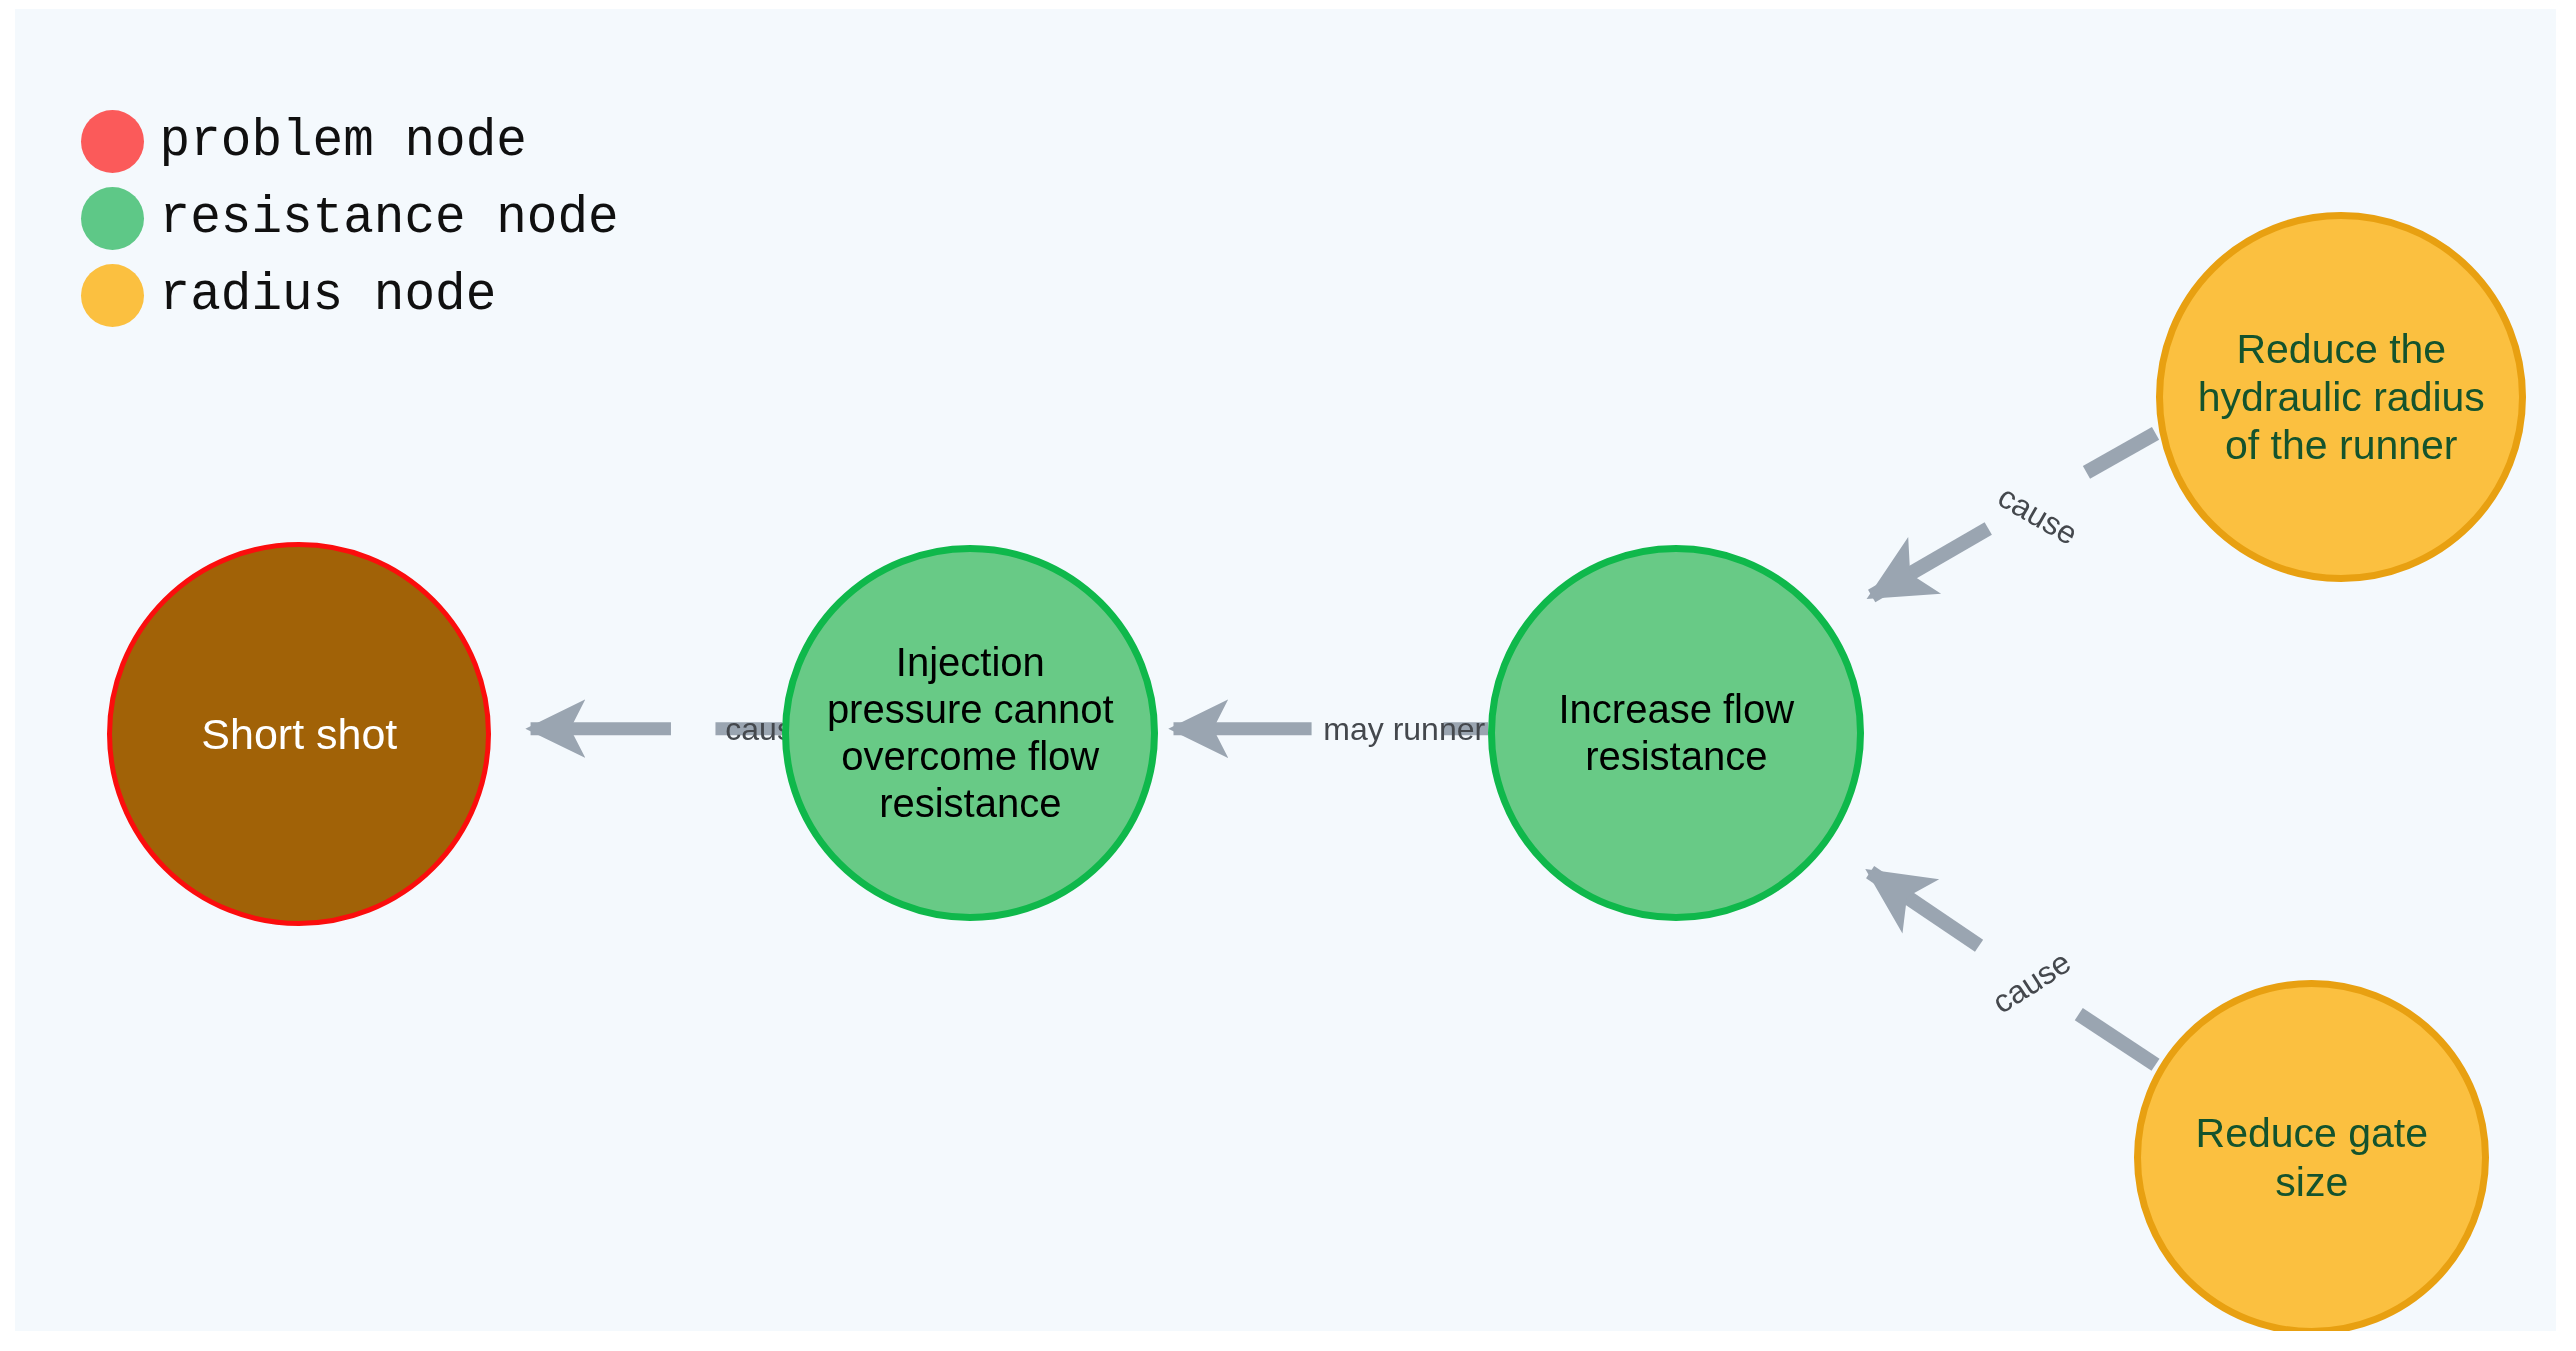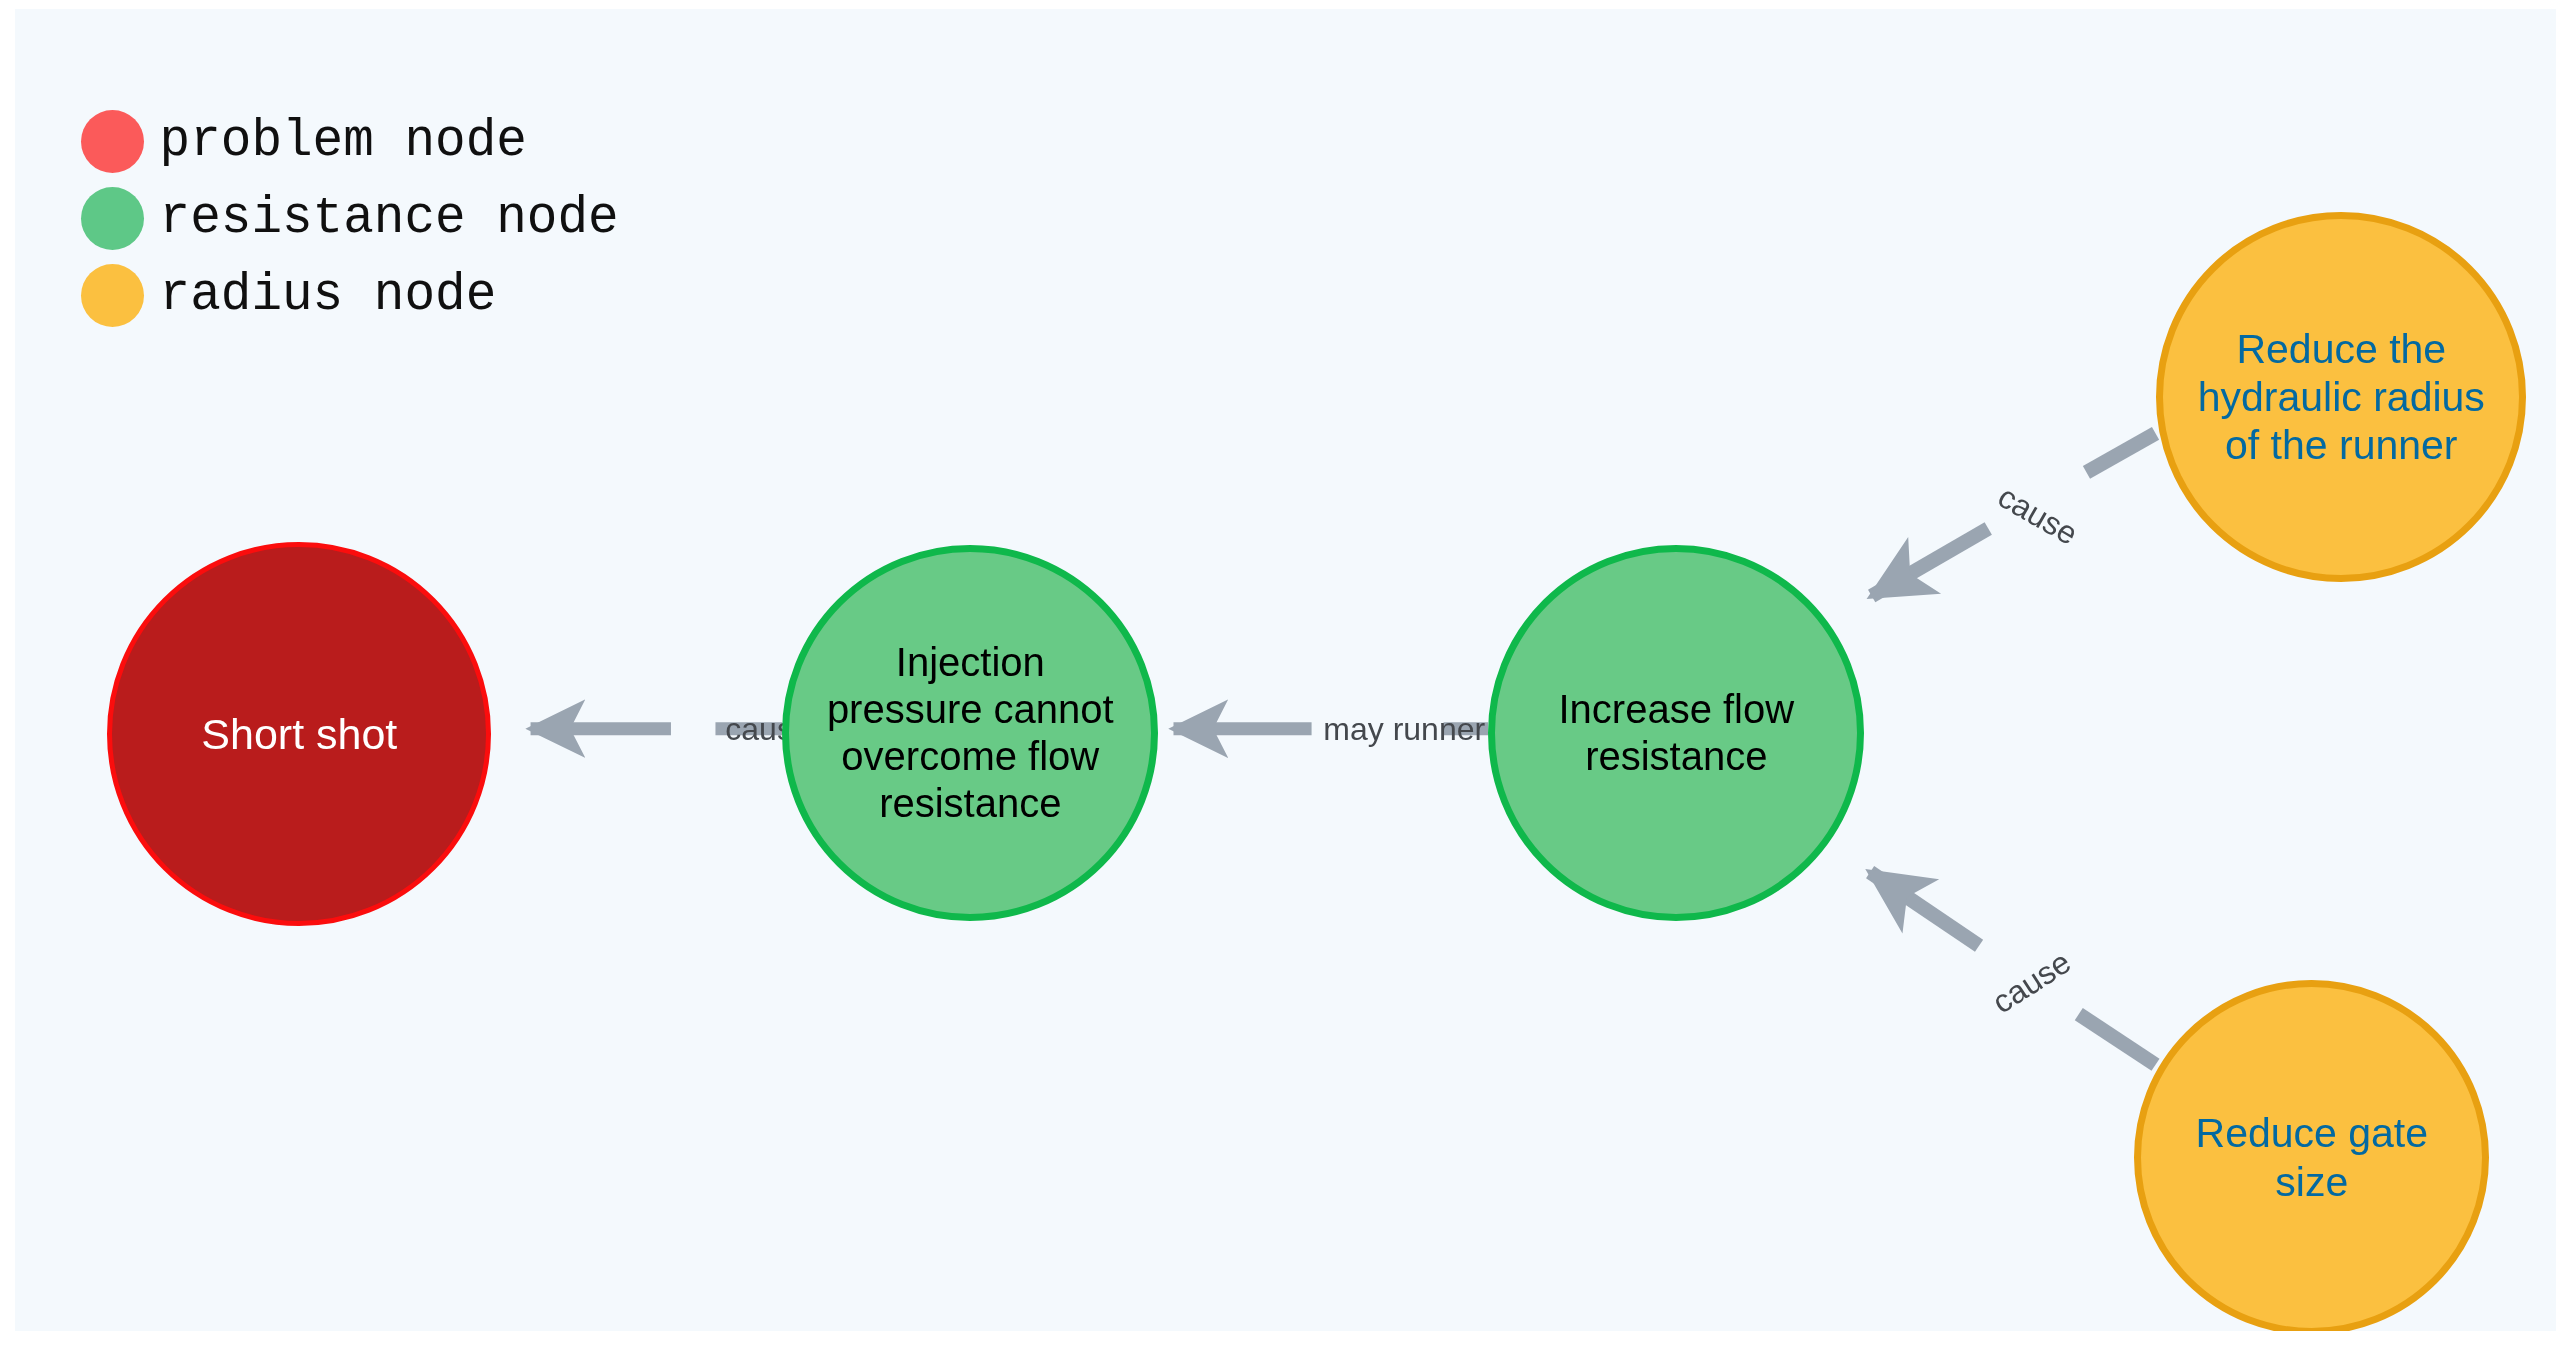--- a/index.html
+++ b/index.html
@@ -37,28 +37,28 @@
     text-align:center;
     box-sizing:border-box;
   }
   .node-label{
     font-family:"Liberation Sans",sans-serif;
     line-height:1.18;
     padding:0 7.7px;
     white-space:pre-line;
   }
 
-  .n-problem{ background:#b91c1c; border:5.4px solid #fb0d0d; }
+  .n-problem{ background:#a16207; border:5.4px solid #fb0d0d; }
   .n-problem .node-label{ color:#ffffff; font-size:43px; }
 
   .n-phenom{ background:#68ca86; border:7px solid #0fb84b; }
   .n-phenom .node-label{ color:#000000; font-size:40px; }
 
   .n-action{ background:#fbc040; border:7px solid #e8a011; }
-  .n-action .node-label{ color:#0369a1; font-size:41px; }
+  .n-action .node-label{ color:#14532d; font-size:41px; }
 
   .edge-label{
     position:absolute;
     font-family:"Liberation Sans",sans-serif;
     font-size:32px;
     color:#44484d;
     white-space:nowrap;
     transform-origin:50% 50%;
   }
 </style>

